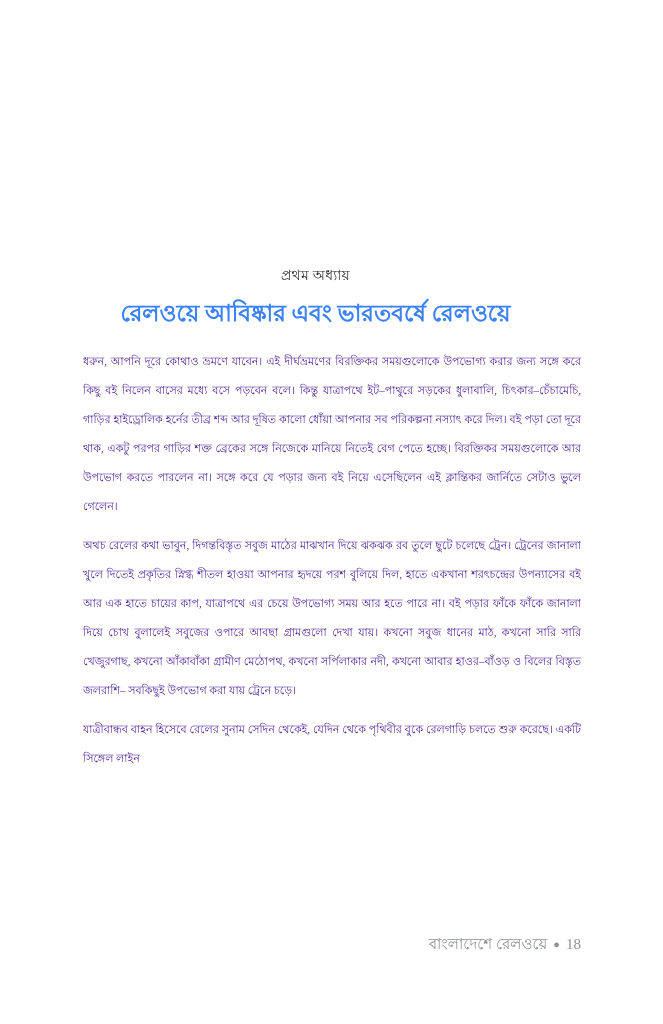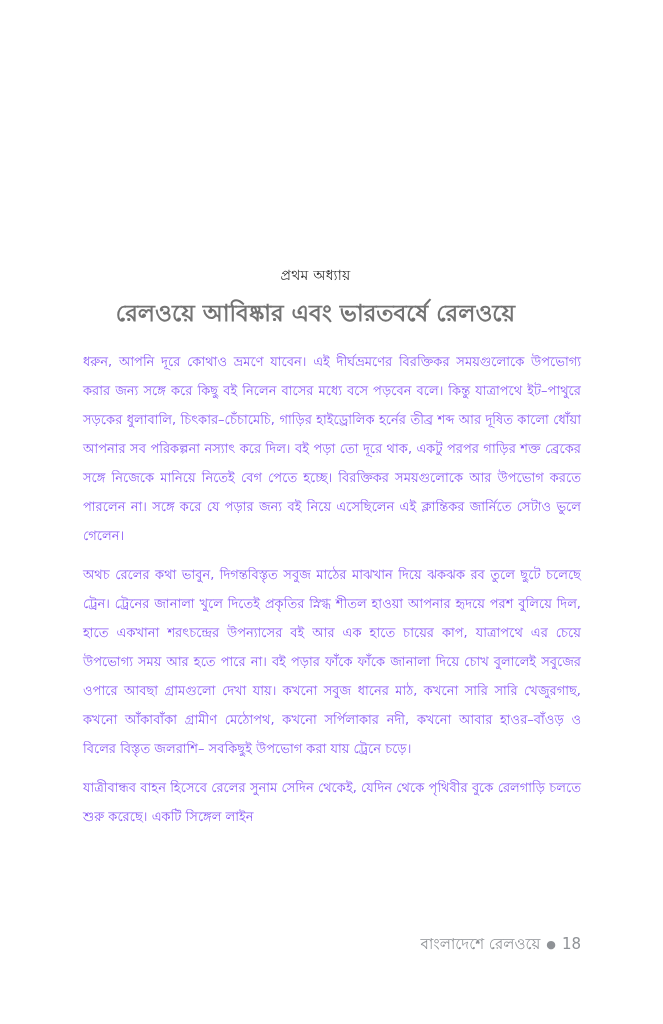--- a/index.html
+++ b/index.html
@@ -5,51 +5,52 @@
   * { margin: 0; padding: 0; box-sizing: border-box; }
   html, body { background: #ffffff; }
   body { font-family: "DejaVu Sans", "Liberation Serif", sans-serif; }
 
   .page {
     position: relative;
     width: 631px;
     height: 1024px;
     background: #ffffff;
     overflow: hidden;
+    font-family: Liberation Serif, serif;
   }
 
   .chapter-header {
     position: absolute;
     top: 264px;
     left: 0;
     right: 0;
     text-align: center;
   }
 
   .chapter-label {
     font-size: 14px;
     color: #2b2b2b;
     letter-spacing: 0.3px;
   }
 
   .chapter-title {
     margin-top: 7px;
     font-size: 23px;
     font-weight: 700;
-    color: #737373;
+    color: #3b82f6;
   }
 
   .page-body {
     position: absolute;
     top: 347px;
     left: 83px;
     width: 498px;
-    font-size: 13px;
+    font-size: 11px;
     line-height: 29px;
-    color: #8b5cf6;
+    color: #4c1d95;
     text-align: justify;
   }
 
   .page-body p { margin-bottom: 10px; }
   .page-body p:last-child { margin-bottom: 16px; }
 
   .page-footer {
     position: absolute;
     top: 932px;
     left: 83px;

